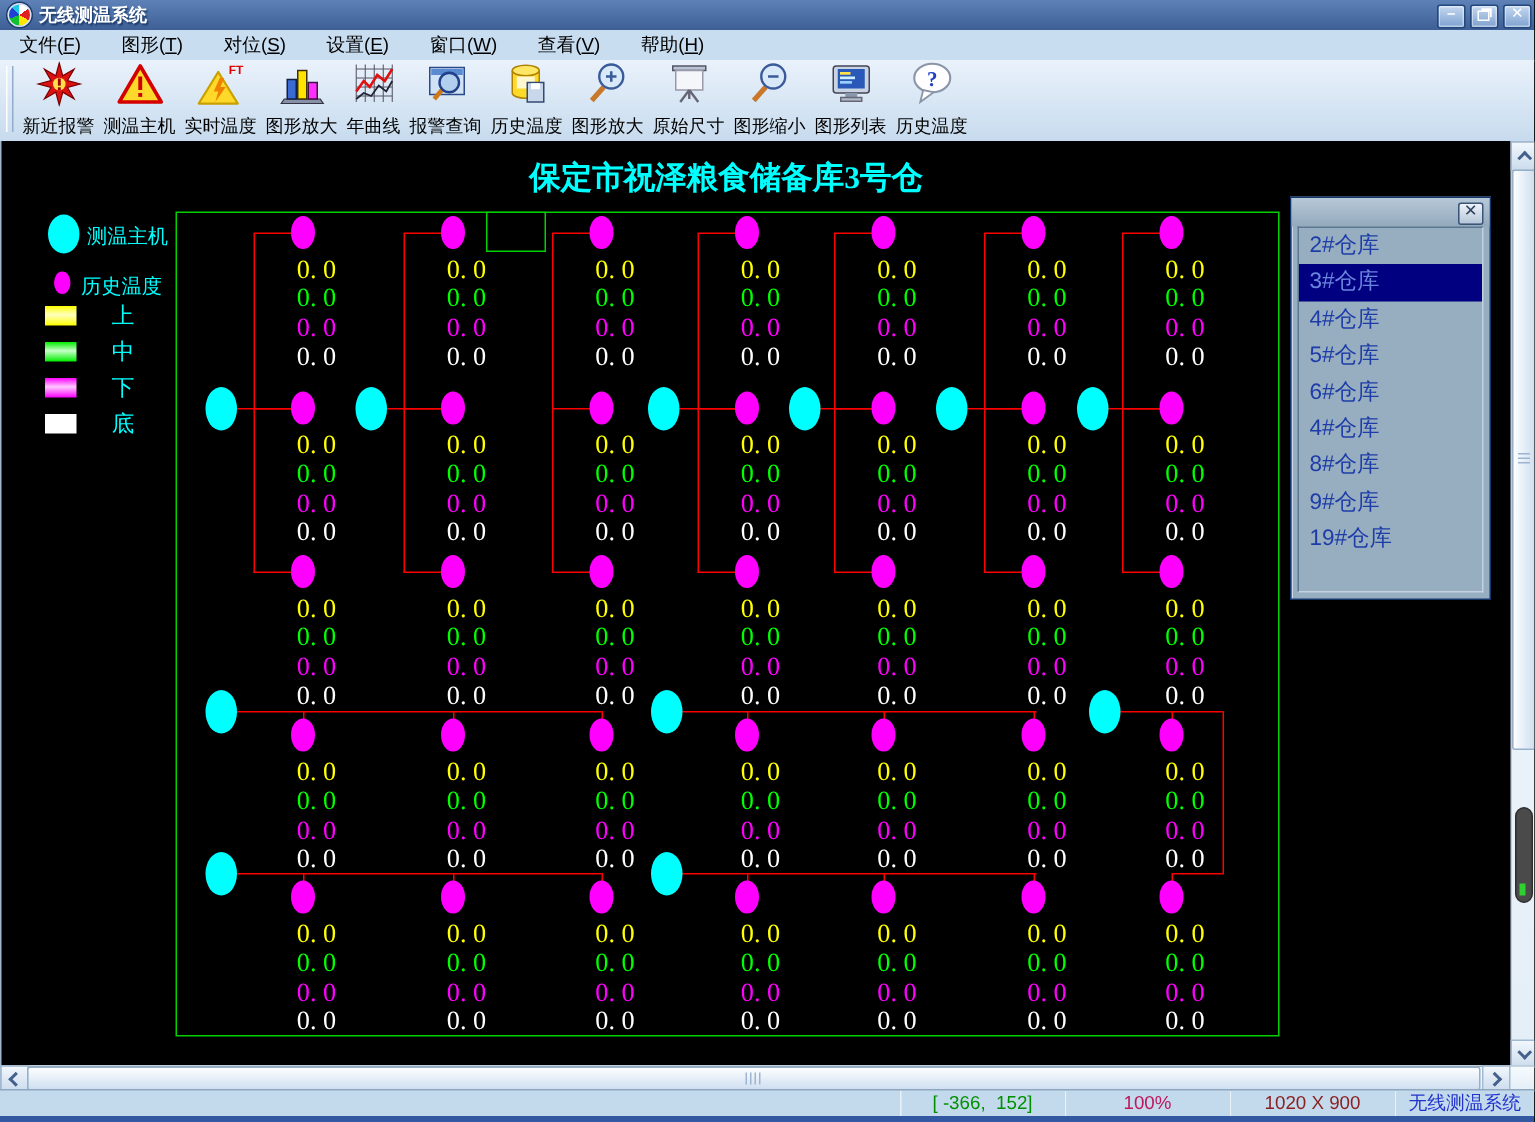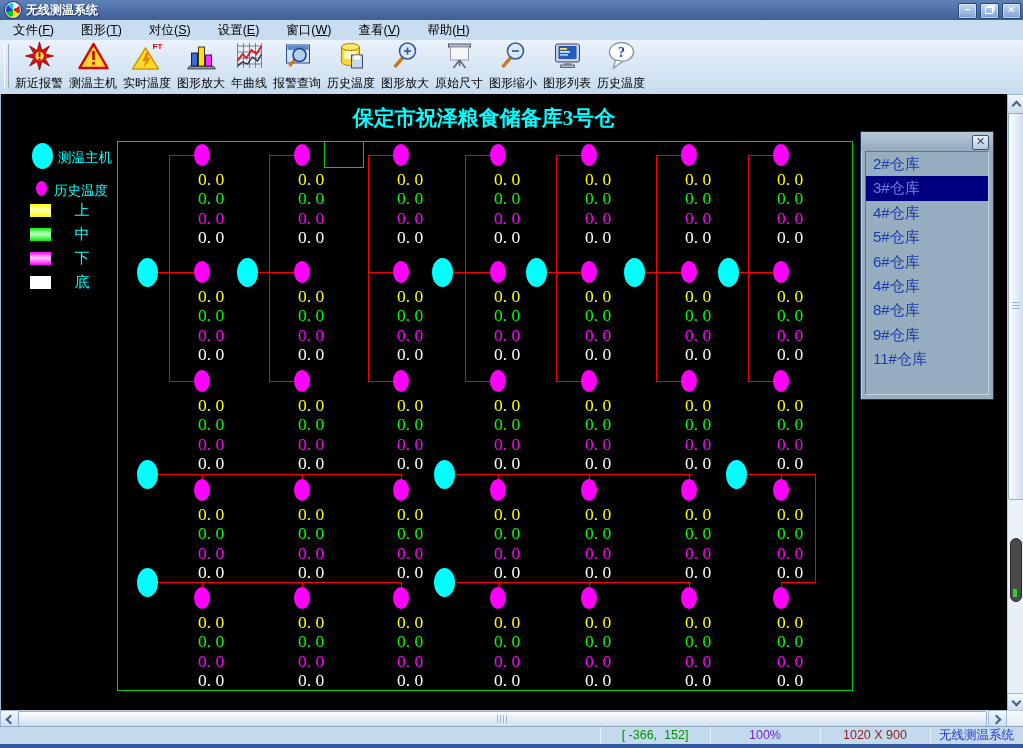--- a/index.html
+++ b/index.html
@@ -570,21 +570,21 @@
     <div class="abs" id="panel-close"><span>✕</span></div>
     <div class="abs" id="panel-list">
         <div class="pitem">2#仓库</div>
         <div class="pitem sel">3#仓库</div>
         <div class="pitem">4#仓库</div>
         <div class="pitem">5#仓库</div>
         <div class="pitem">6#仓库</div>
         <div class="pitem">4#仓库</div>
         <div class="pitem">8#仓库</div>
         <div class="pitem">9#仓库</div>
-        <div class="pitem">11#仓库</div>
+        <div class="pitem">19#仓库</div>
       </div>
   </div>
 
   <div class="abs sbtrack" style="left:1007px;top:94px;width:16px;height:616px;"></div>
   <div class="abs sbbtn" style="left:1007px;top:94px;width:16px;height:18px;">
       <span class="chev up"></span>
     </div>
   <div class="abs sbthumb" style="left:1008px;top:113px;width:14px;height:385px;">
     <span class="grip-v" style="top:188px;"></span>
     <span class="grip-v" style="top:191px;"></span>
@@ -606,18 +606,18 @@
     <span class="grip-h" style="left:481px;"></span>
     <span class="grip-h" style="left:484px;"></span>
     <span class="grip-h" style="left:487px;"></span>
   </div>
   <div class="abs sbbtn" style="left:988px;top:710px;width:17px;height:16px;">
       <span class="chev right"></span>
     </div>
 
   <div class="abs" id="statusbar">
     <div class="scell" style="left:600px;width:110px;color:#009000;">[ -366,  152]</div>
-    <div class="scell" style="left:710px;width:110px;color:#6d28d9;">100%</div>
+    <div class="scell" style="left:710px;width:110px;color:#be185d;">100%</div>
     <div class="scell" style="left:820px;width:110px;color:#8c1f1f;">1020 X 900</div>
     <div class="scell" style="left:930px;width:93px;color:#2233cc;border-right:none;">无线测温系统</div>
   </div>
   <div class="abs" id="bottomframe"></div>
 </div>
 
 </body></html>

